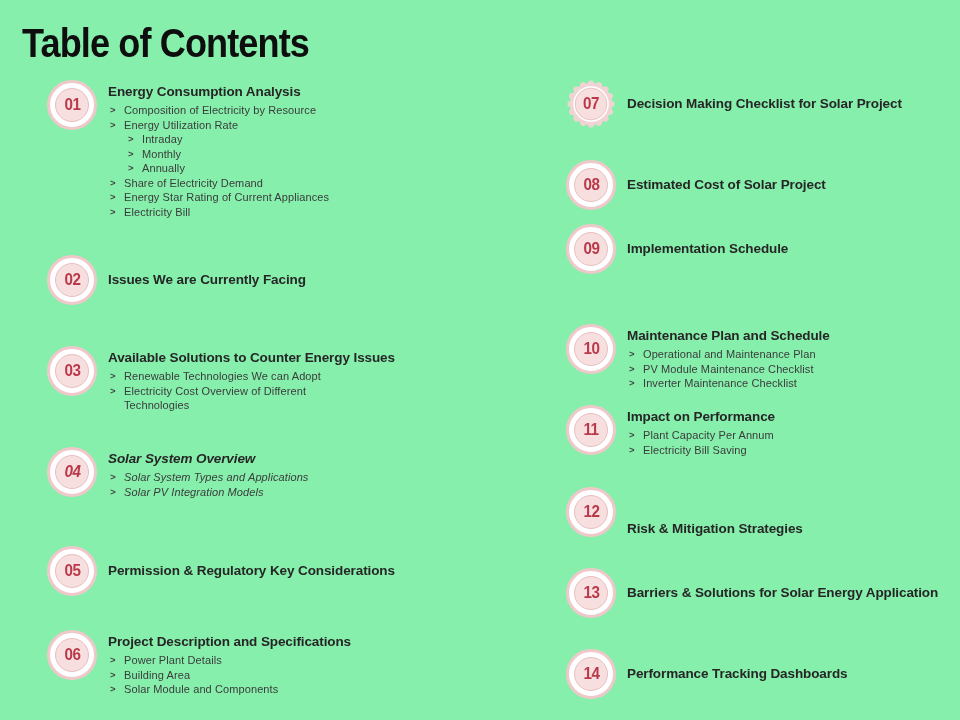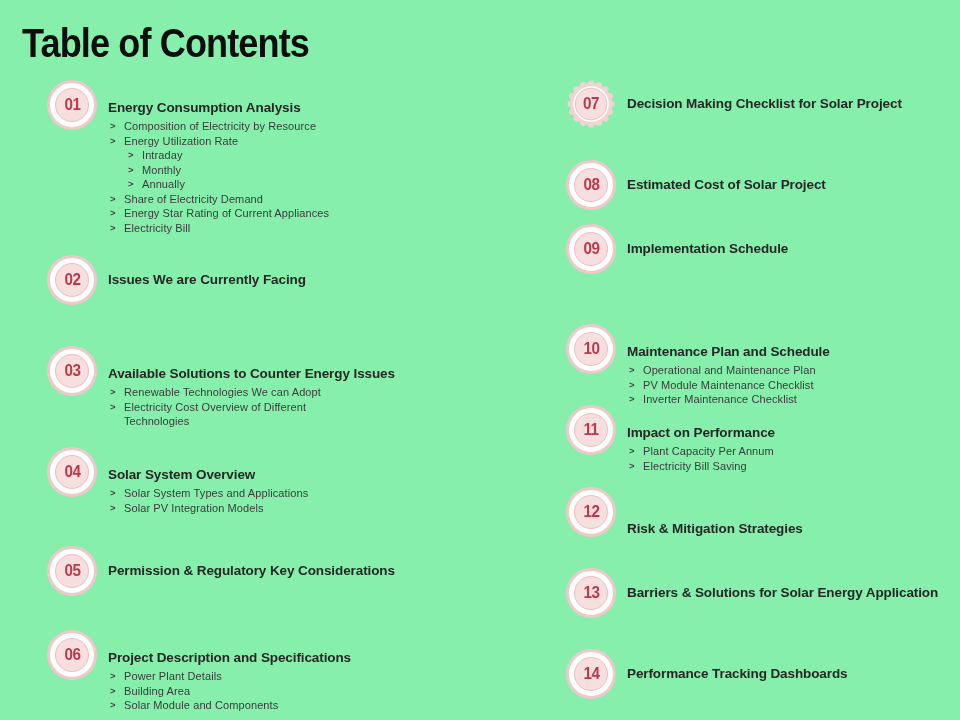--- a/index.html
+++ b/index.html
@@ -32,21 +32,21 @@
     transform:scaleX(.95);
   }
   
   .seal{position:relative;width:50px;height:50px;flex:0 0 50px;}
   .seal svg{position:absolute;inset:0;}
   .seal .badge-num{
     position:absolute;inset:0;display:flex;align-items:center;justify-content:center;
   }
   
   .texts{display:flex;flex-direction:column;}
-  .toc-item:not(.centered) .texts{margin-top:20px;justify-content:center;}
+  .toc-item:not(.centered) .texts{margin-top:4px;justify-content:center;}
   h2.item-title{
     margin:0;font-size:13.5px;font-weight:700;color:#262626;
     letter-spacing:-.1px;white-space:nowrap;line-height:16px;
   }
   ul.bullets{list-style:none;margin:3px 0 0 0;padding:0;}
   .col-left ul.bullets{width:242px;}
   .col-right ul.bullets{width:330px;}
   li.bullet{
     display:flex;align-items:flex-start;
     font-size:11px;line-height:14.5px;color:#3b3b3b;letter-spacing:.1px;
@@ -54,21 +54,21 @@
   li.bullet .chev{
     flex:0 0 16px;font-size:9.5px;font-weight:700;color:#444;line-height:14.5px;
     padding-left:2px;box-sizing:border-box;
   }
   li.bullet.level2{margin-left:18px;}
   li.bullet .btext{flex:1;}
   
   #it1 {left:47px;top:80px;}
   #it2 {left:47px;top:255px;}
   #it3 {left:47px;top:346px;}
-  #it4 {left:47px;top:447px;}
+  #it4 {left:47px;top:447px;font-style:italic;}
   #it5 {left:47px;top:546px;}
   #it6 {left:47px;top:630px;}
   
   #it7 {left:566px;top:79px;}
   #it8 {left:566px;top:160px;}
   #it9 {left:566px;top:224px;}
   #it10{left:566px;top:324px;}
   #it11{left:566px;top:405px;}
   #it12{left:566px;top:487px;align-items:flex-end;}
   #it13{left:566px;top:568px;}

